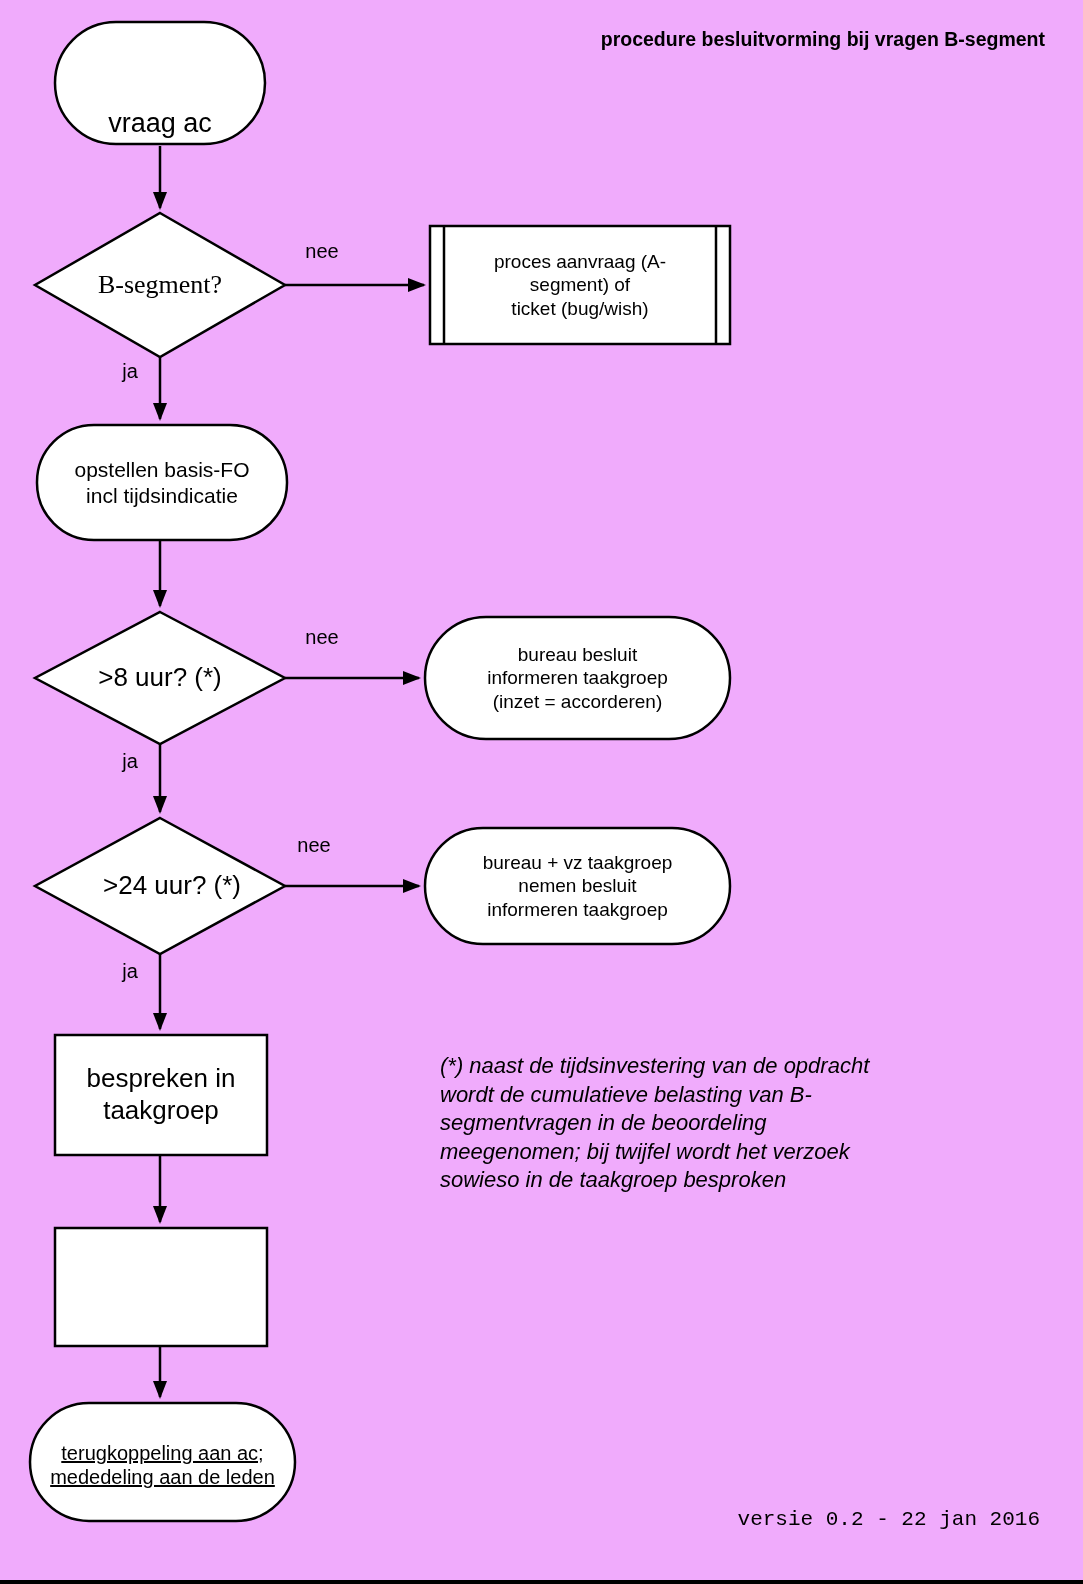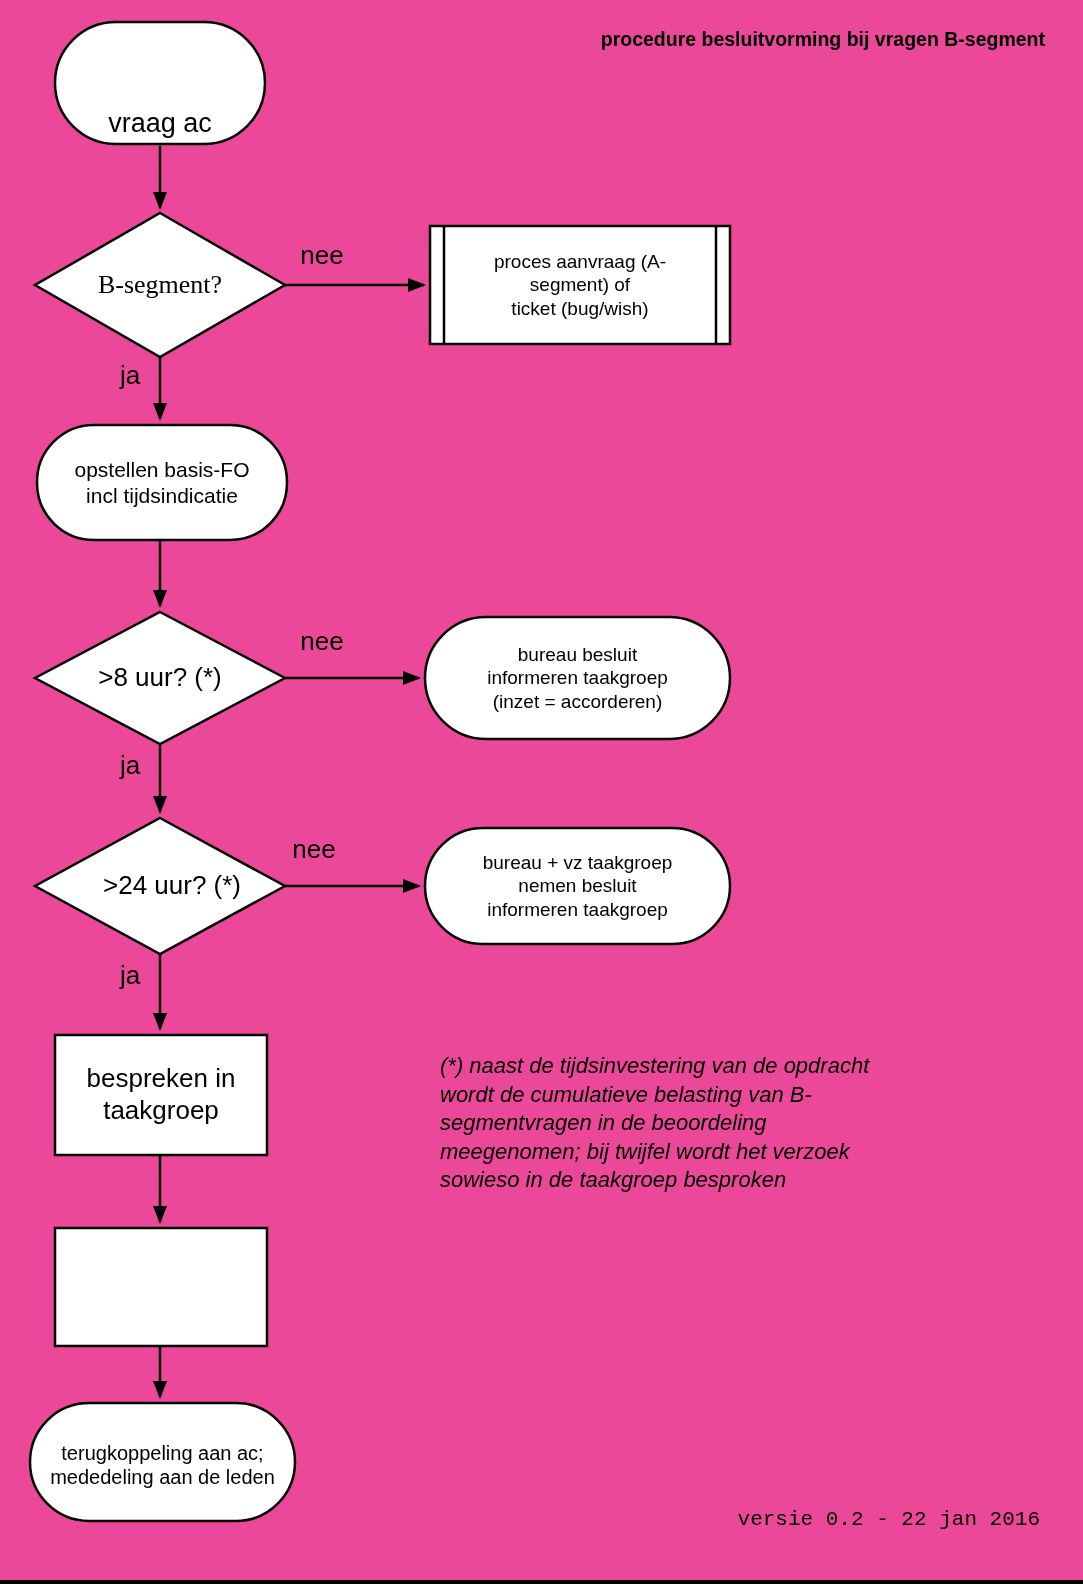--- a/index.html
+++ b/index.html
@@ -5,21 +5,21 @@
   html, body {
     margin: 0;
     padding: 0;
     background: #ffffff;
     font-family: "Liberation Sans", sans-serif;
   }
   #page {
     position: relative;
     width: 1083px;
     height: 1584px;
-    background: #ec4899;
+    background: #f0abfc;
     overflow: hidden;
   }
   #flow-svg {
     position: absolute;
     left: 0;
     top: 0;
     width: 1083px;
     height: 1584px;
   }
   .overlay {
@@ -42,21 +42,21 @@
     font-size: 19.5px;
     color: #000;
   }
   .node-big   { font-size: 26px; }
   .node-start { font-size: 27px; margin-top: 40px; }
   .node-mid   { font-size: 21px; }
   .node-small { font-size: 19px; border-radius: 12px; }
   .node-tk    { font-size: 20px; }
   .edge-label {
     position: absolute;
-    font-size: 26px;
+    font-size: 20px;
     color: #000;
     text-align: center;
     width: 60px;
   }
   .note-text {
     position: absolute;
     left: 440px;
     top: 1052px;
     width: 520px;
     font-size: 22px;
@@ -146,21 +146,21 @@
   <div class="overlay node-big" style="left:47px; top:818px; width:250px; height:136px;">&gt;24 uur? (*)</div>
 
   <div class="overlay node-small" style="left:425px; top:828px; width:305px; height:116px;">bureau + vz taakgroep
 nemen besluit
 informeren taakgroep</div>
 
   <div class="overlay node-big" style="left:55px; top:1035px; width:212px; height:120px;">bespreken in
 taakgroep</div>
 
 
-  <div class="overlay node-tk" style="left:30px; top:1403px; width:265px; height:124px;">terugkoppeling aan ac;
+  <div class="overlay node-tk" style="left:30px; top:1403px; width:265px; height:124px;text-decoration:underline;">terugkoppeling aan ac;
 mededeling aan de leden</div>
 
   <div class="edge-label" style="left:292px; top:240px;">nee</div>
   <div class="edge-label" style="left:100px; top:360px;">ja</div>
   <div class="edge-label" style="left:292px; top:626px;">nee</div>
   <div class="edge-label" style="left:100px; top:750px;">ja</div>
   <div class="edge-label" style="left:284px; top:834px;">nee</div>
   <div class="edge-label" style="left:100px; top:960px;">ja</div>
 
   <div class="note-text">(*) naast de tijdsinvestering van de opdracht

